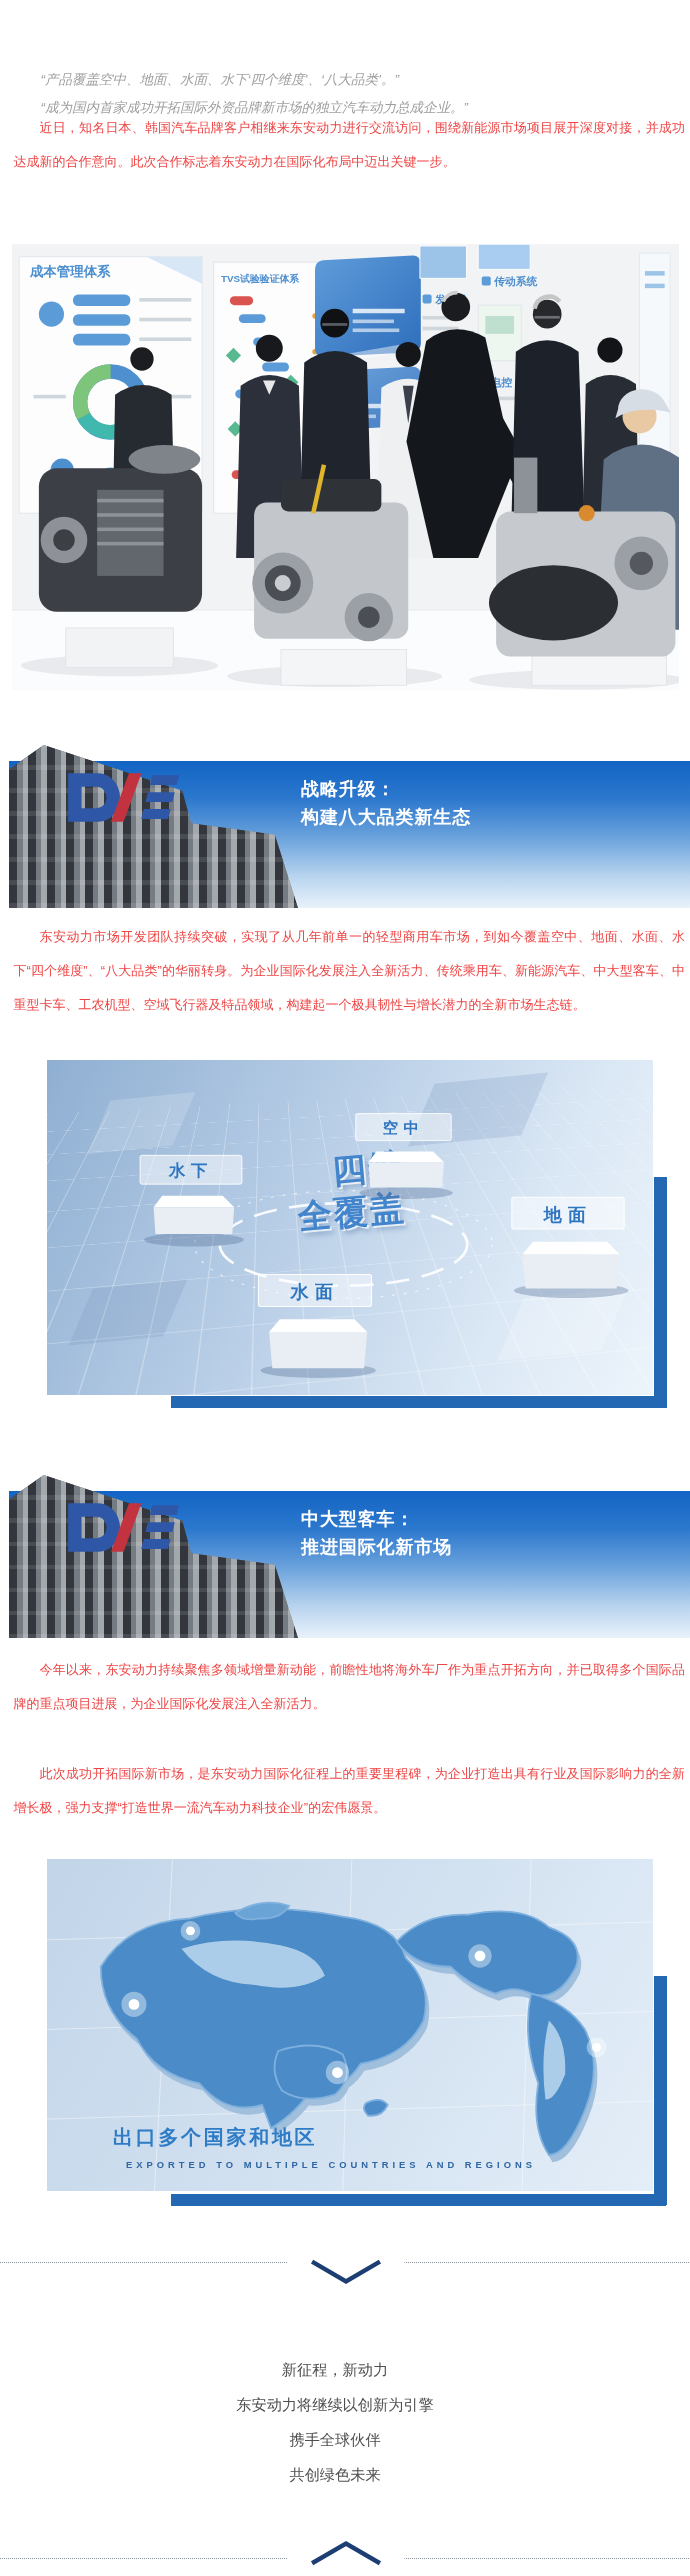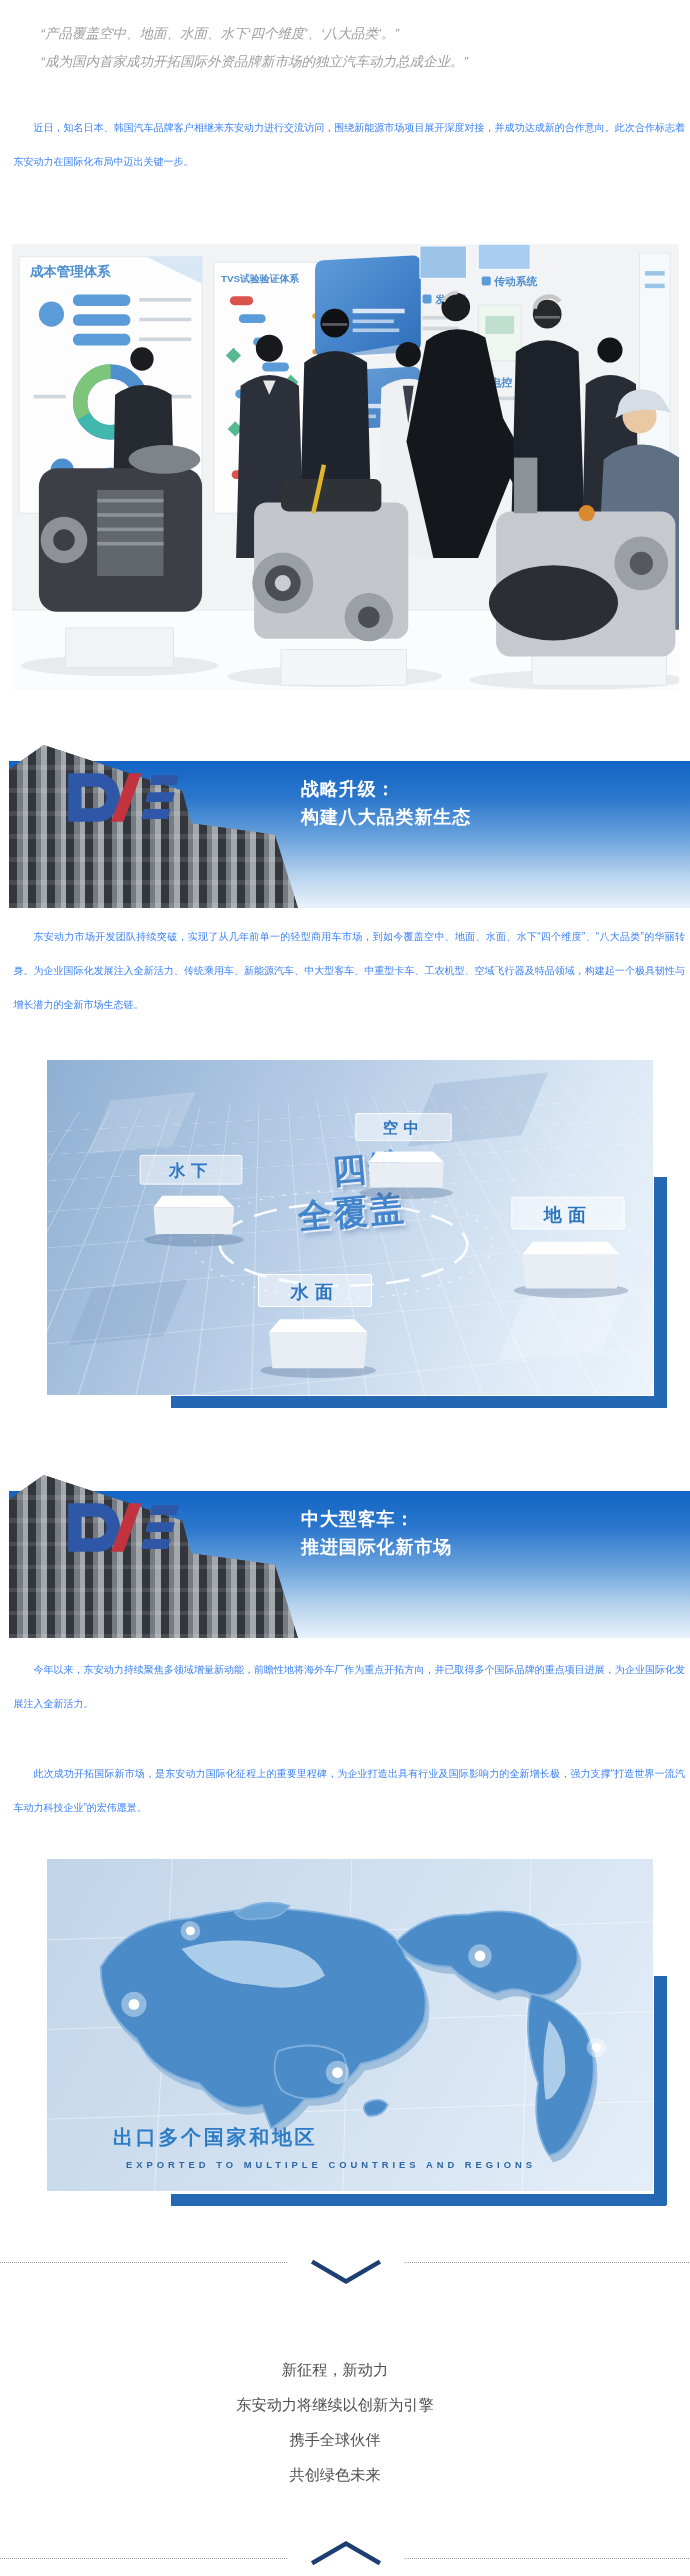--- a/index.html
+++ b/index.html
@@ -1,21 +1,21 @@
 <!DOCTYPE html>
 <html style="font-size:14.4px"><head>
 <meta charset="utf-8">
 <style>
   html,body{margin:0;padding:0;background:#ffffff;}
   #page{position:relative;width:691px;height:2576px;margin:0 auto;background:#fff;
         font-family:"Liberation Sans",sans-serif;overflow:hidden;}
   .abs{position:absolute;}
   .quote{left:13.5px;right:21px;font-style:italic;font-size:13.5px;line-height:28px;
-         color:#9e9e9e;text-indent:2em;}
-  .para{left:13.5px;right:6px;font-size:10px;line-height:34px;color:#3b82f6;
+         color:#9e9e9e;text-indent:2em;margin-top:46px;}
+  .para{left:13.5px;right:6px;font-size:13px;line-height:34px;color:#ef4444;
         text-align:justify;text-indent:2em;}
   
   .banner{left:9px;width:682px;height:163px;padding-left:44px;}
   .banner .ribbon{position:absolute;left:0;right:0;top:16px;bottom:0;
       background:linear-gradient(180deg,#1264c4 0%,#2b77cd 25%,#6aa2dc 52%,#b7d3ee 78%,#e9f2fb 100%);}
   .banner .building{position:absolute;left:0;top:0;width:289px;height:163px;
       background:
         repeating-linear-gradient(0deg, rgba(255,255,255,.10) 0 4.5px, rgba(0,0,0,0) 4.5px 23px),
         repeating-linear-gradient(90deg,#33373d 0 8px,#757b82 8px 13.5px,#a3a8ad 13.5px 19px),
         linear-gradient(100deg,#4a4f57,#80868d);

